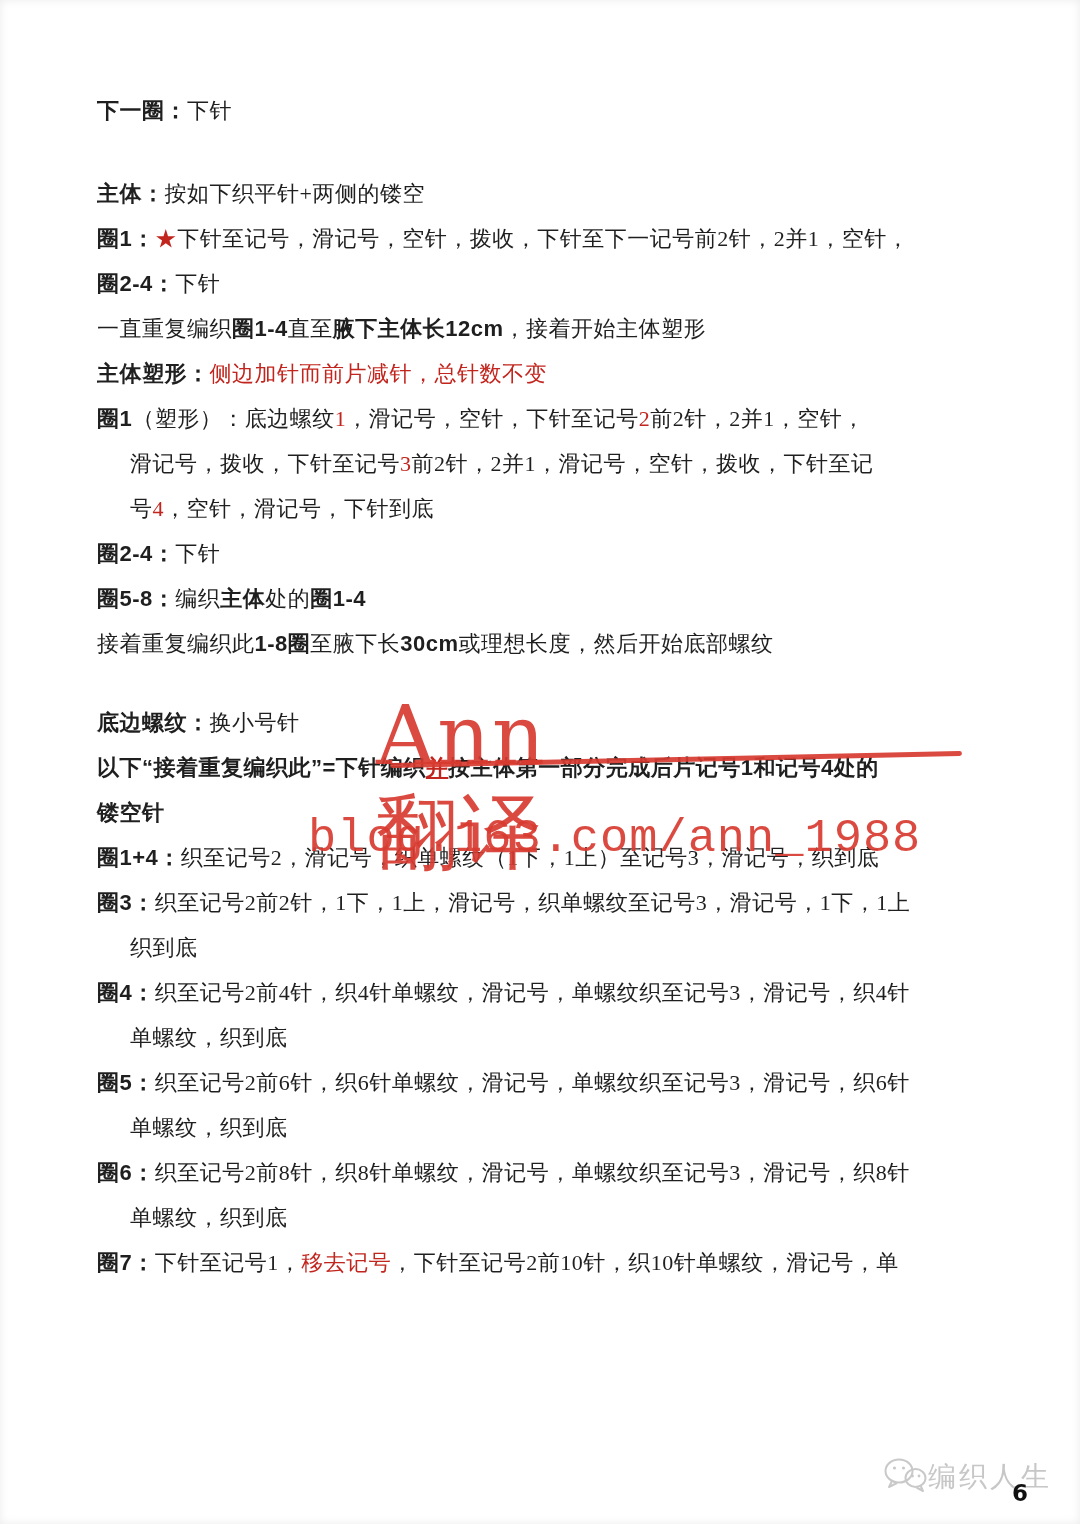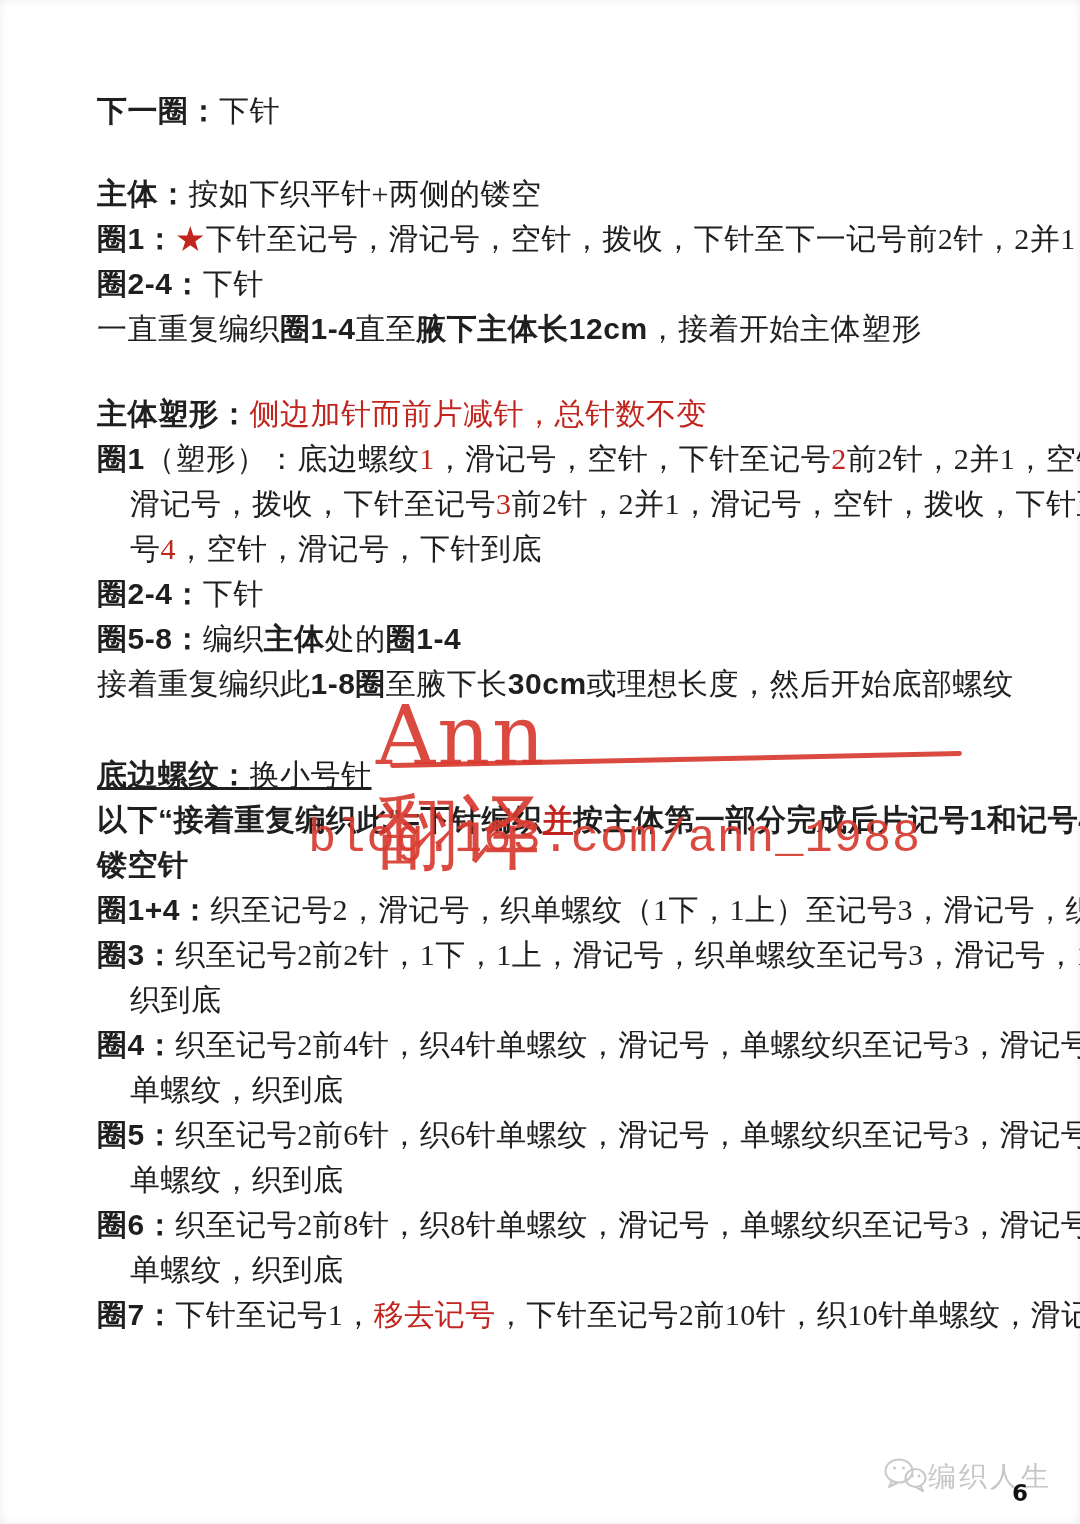--- a/index.html
+++ b/index.html
@@ -19,28 +19,28 @@
   .page-edge{
     position:absolute;inset:0;
     box-shadow:inset 0 0 10px rgba(0,0,0,0.08);
     pointer-events:none;z-index:5;
   }
   
   .content{
     position:absolute;left:97px;top:88px;width:930px;z-index:2;
   }
   .line{
-    font-size:30px;line-height:45px;height:45px;
+    font-size:22px;line-height:45px;height:45px;
     white-space:nowrap;color:var(--ink);
     letter-spacing:0.5px;
   }
   .line.indent{padding-left:33px;}
   .line.gap-xl{margin-top:38px;}
-  .line.gap-lg{margin-top:40px;}
-  .line.gap-md{margin-top:46px;text-decoration:underline;}
+  .line.gap-lg{}
+  .line.gap-md{margin-top:34px;}
   .s-normal{font-family:"Liberation Serif",serif;}
   .s-bold{font-family:"Liberation Sans",sans-serif;font-weight:700;}
   .s-red{color:var(--red);}
   .s-redul{
     color:var(--red);
     font-family:"Liberation Sans",sans-serif;font-weight:700;
     text-decoration:underline;
   }
   
   .watermark{position:absolute;left:0;top:0;z-index:3;pointer-events:none;}

